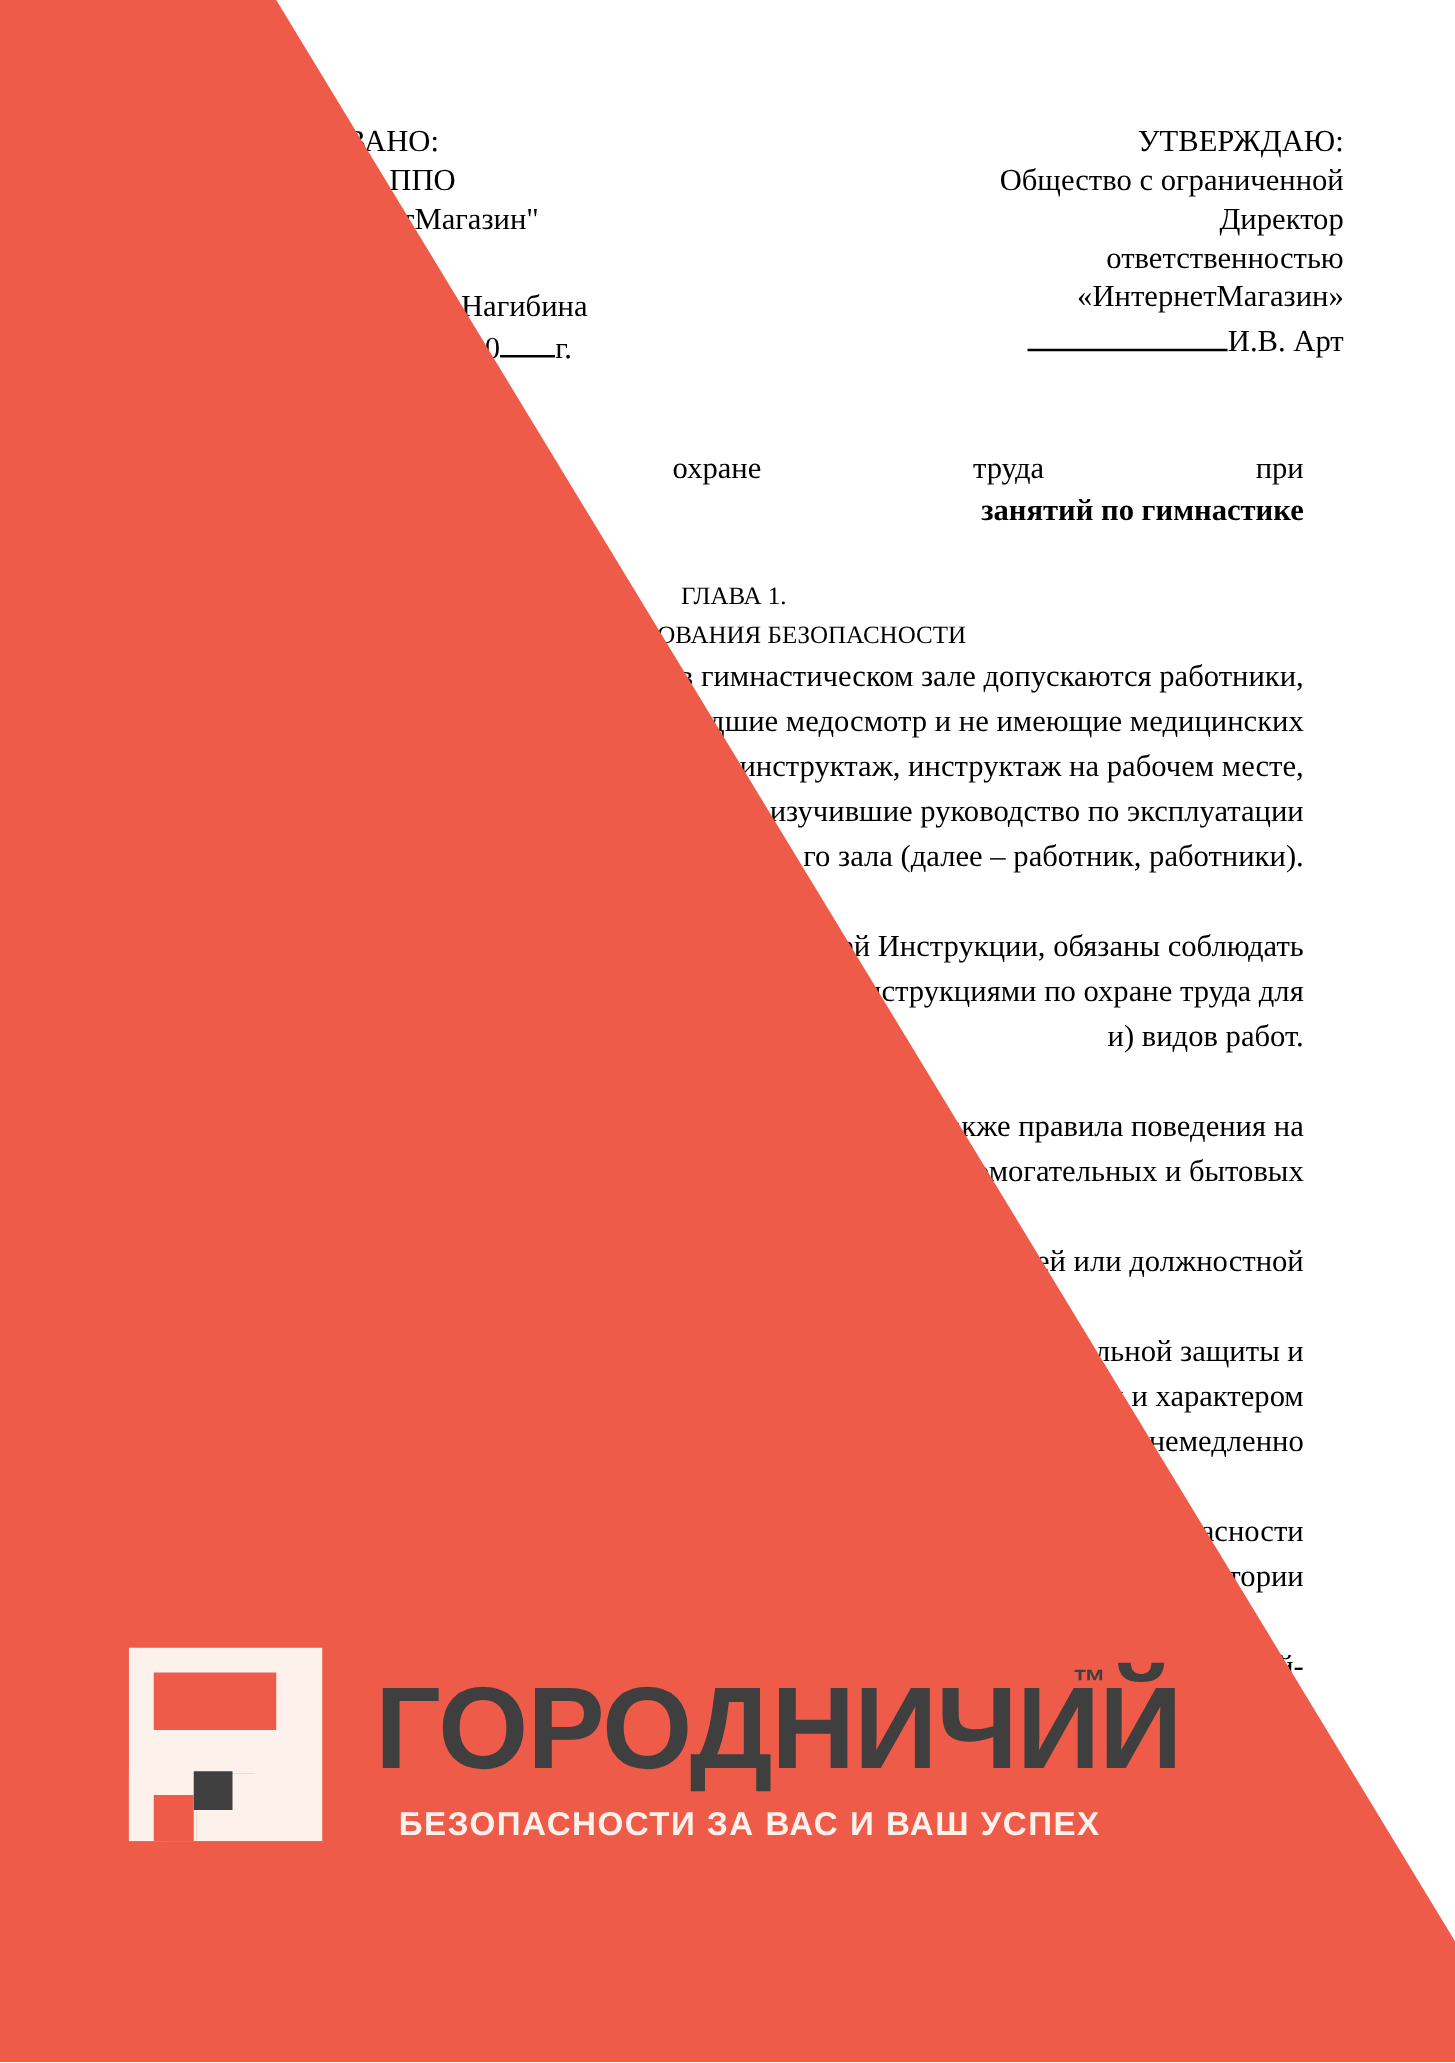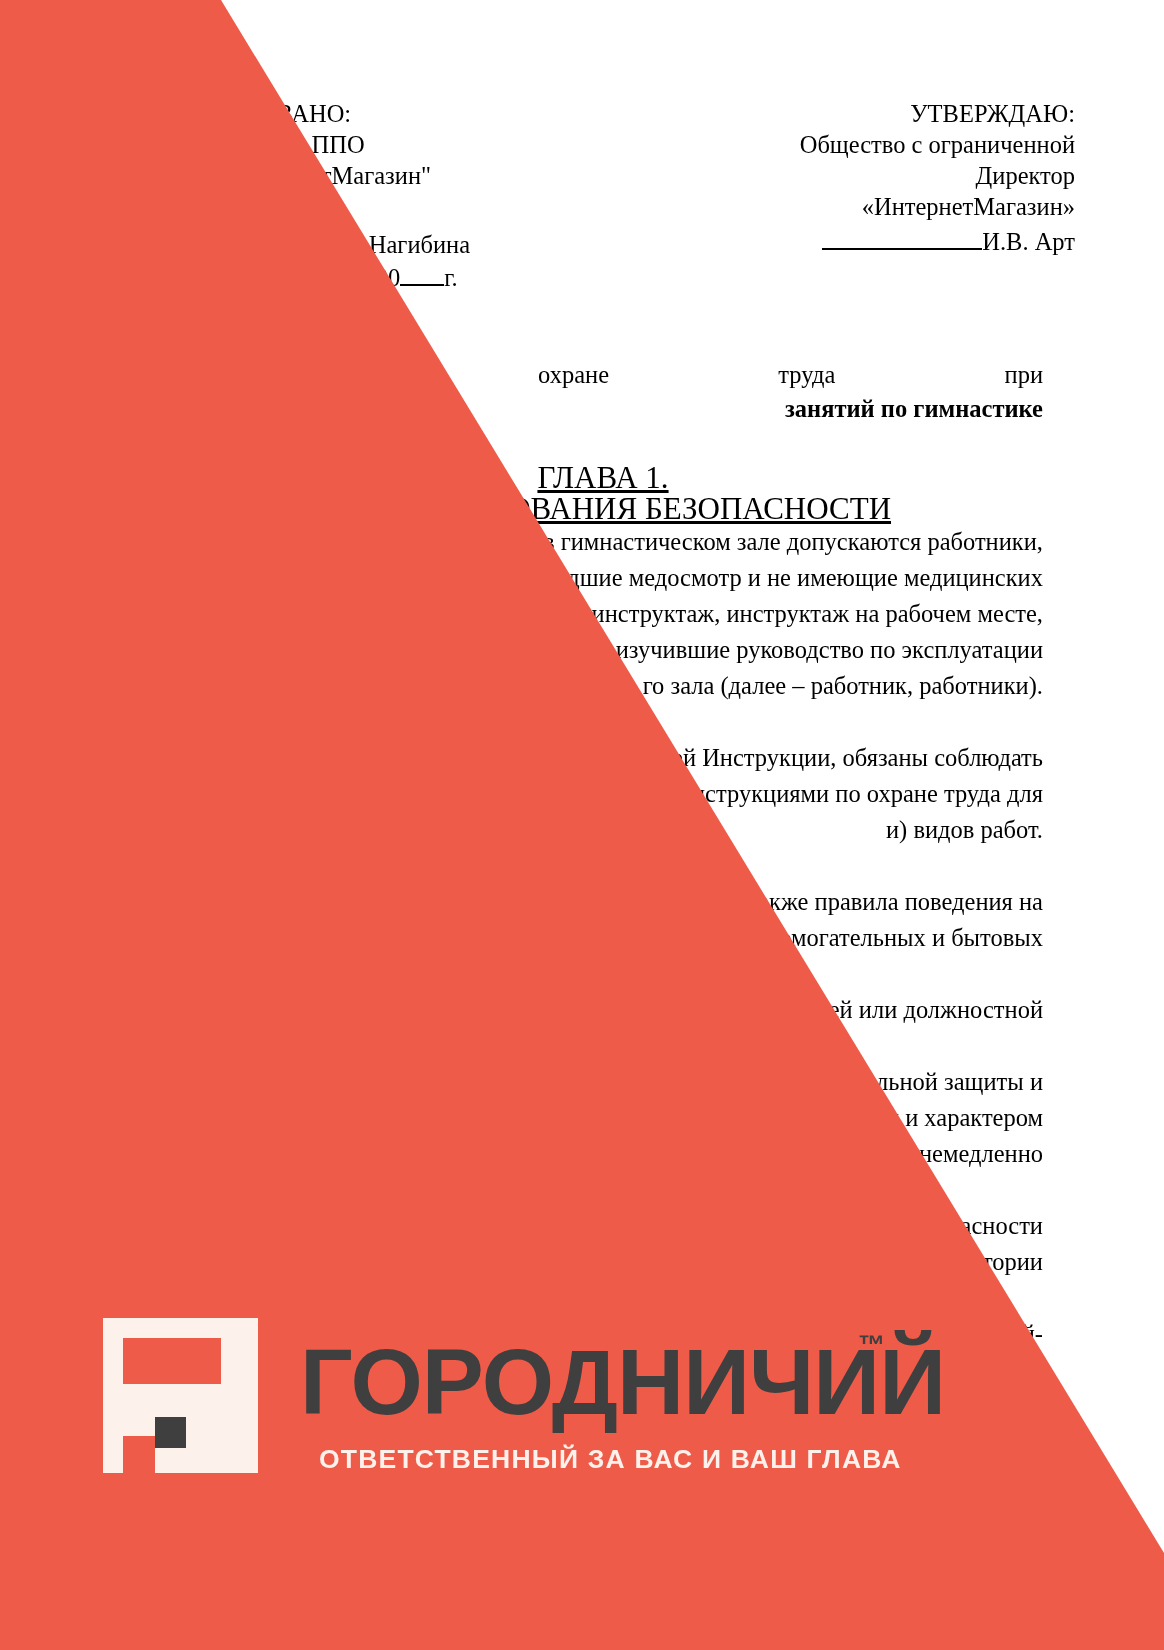--- a/index.html
+++ b/index.html
@@ -89,26 +89,25 @@
     text-align: justify;
   }
   .doc-title .t-line { display: block; }
   .doc-title .t-line.l1 { text-align-last: justify; }
   .doc-title .t-line.l2 { text-align: right; font-weight: bold; }
 
   
   .chapter {
     position: absolute;
     top: 462px;
-    left: 163px;
+    left: 147px;
     width: 880px;
     text-align: center;
-    font-size: 31px;
+    font-size: 20px;
     line-height: 31px;
-    text-decoration: underline;
   }
 
   
   .body-text {
     position: absolute;
     top: 524px;
     left: 163px;
     width: 880px;
     font-size: 24.5px;
     line-height: 36px;
@@ -203,20 +202,21 @@
 
         <div class="sign-row"><span class="sign-rule"></span><span>О.И. Нагибина</span></div>
 
         <div class="date-row"><span class="date-rule dr-tiny"></span><span>»</span> <span class="date-rule dr-mid"></span>  <span>20</span><span class="date-rule dr-small"></span><span>г.</span></div>
       </div>
 
       <div class="header-col right">
         <div class="line">УТВЕРЖДАЮ:</div>
         <div class="line">Общество с ограниченной</div>
         <div class="line">Директор</div>
+        <div class="line">ответственностью</div>
         <div class="line">«ИнтернетМагазин»</div>
 
         <div class="sign-row" style="margin-top:4px"><span class="sign-rule"></span><span>И.В. Арт</span></div>
 
       </div>
 
     </div>
 
     <div class="doc-title">
       <span class="t-line l1">я по охране труда при</span>
@@ -290,16 +290,16 @@
       </g>
       <path d="M20,20 H135 V80 H20 Z" fill="#ef5b49" opacity="0"></path>
       <path d="M20,20 H118 V66 H20 Z" fill="#ef5b49"></path>
       <rect x="52" y="99" width="31" height="31" fill="#3f3f3f"></rect>
       <rect x="20" y="118" width="32" height="37" fill="#ef5b49"></rect>
       <rect x="83" y="99" width="0" height="0" fill="#ef5b49"></rect>
     </svg>
 
     <div class="logo-word">ГОРОДНИЧИЙ</div>
     <div class="logo-tm">™</div>
-    <div class="logo-tagline">ОТВЕТСТВЕННЫЙ ЗА ВАС И ВАШ ГЛАВА</div>
+    <div class="logo-tagline">БЕЗОПАСНОСТИ ЗА ВАС И ВАШ УСПЕХ</div>
   </div>
 
 </div>
 
 </body></html>

